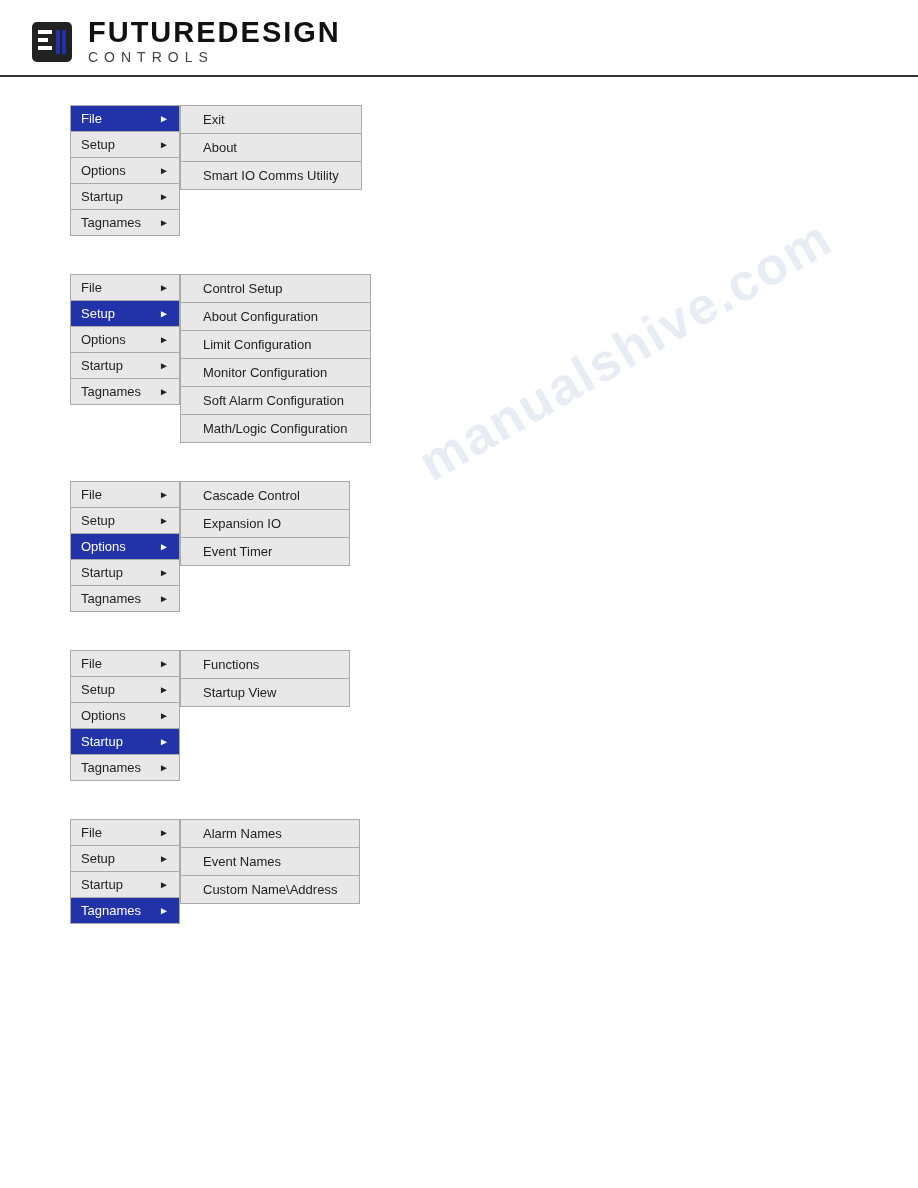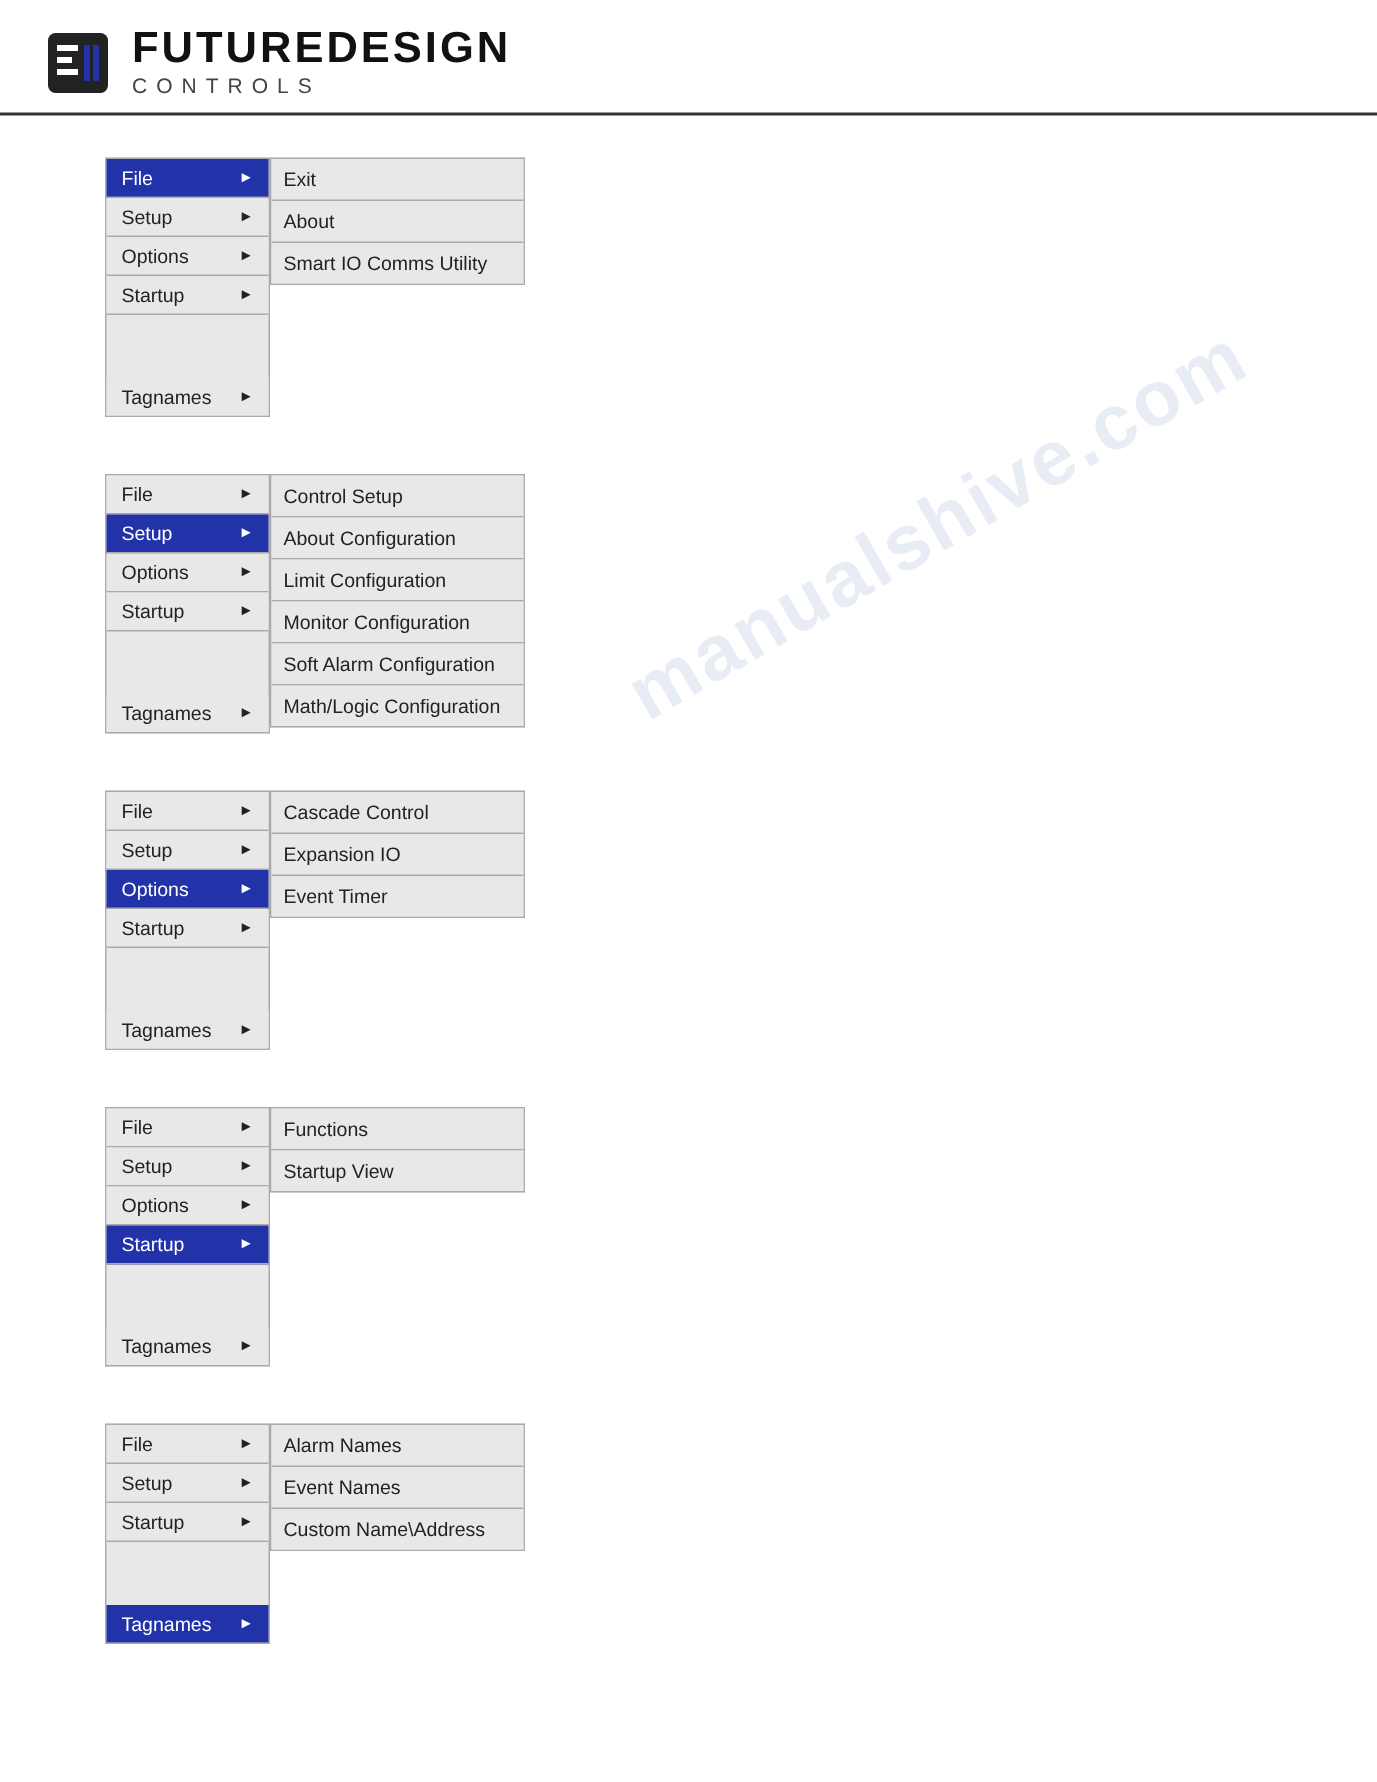--- a/index.html
+++ b/index.html
@@ -85,41 +85,40 @@
       padding: 5px 10px 5px 10px;
       border-bottom: 1px solid #aaa;
       cursor: pointer;
       background: #e8e8e8;
       color: #222;
       font-size: 13px;
       white-space: nowrap;
     }
     .menu-item:last-child {
       border-bottom: none;
-      margin-top: 42px;
     }
     .menu-item.active {
       background: #2233aa;
       color: #fff;
     }
     .menu-item .arrow {
       margin-left: 8px;
       font-size: 10px;
     }
 
     
     .dropdown-panel {
       display: inline-flex;
       flex-direction: column;
       border: 1px solid #aaa;
       background: #e8e8e8;
       min-width: 170px;
     }
     .dropdown-item {
-      padding: 6px 8px;
+      padding: 6px 22px;
       border-bottom: 1px solid #aaa;
       background: #e8e8e8;
       cursor: pointer;
       font-size: 13px;
       white-space: nowrap;
       color: #222;
     }
     .dropdown-item:last-child {
       border-bottom: none;
     }

